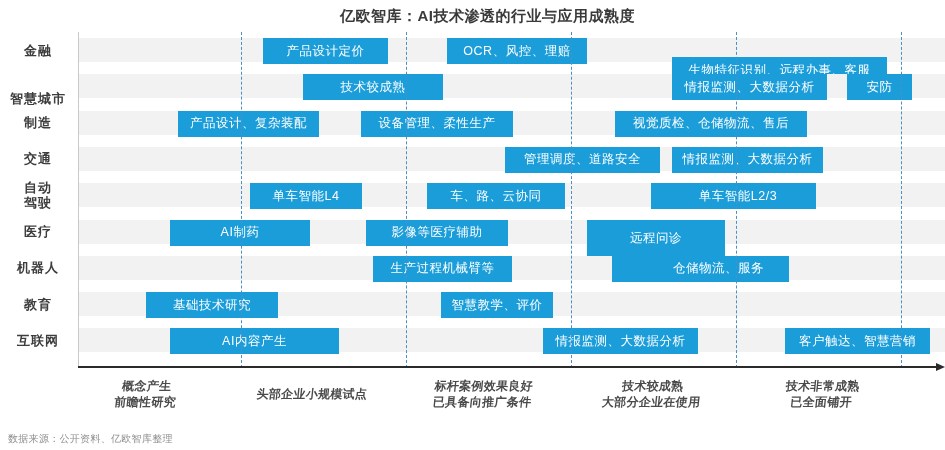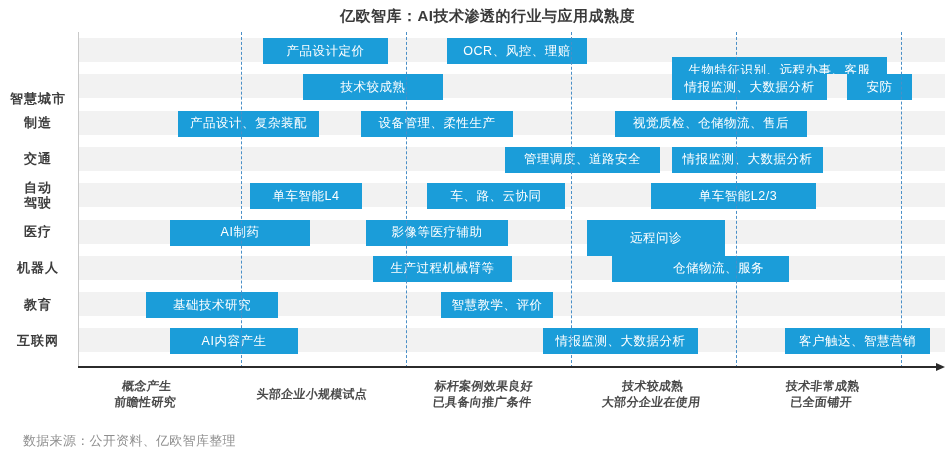--- a/index.html
+++ b/index.html
@@ -34,31 +34,32 @@
     border-left:9px solid var(--axis,#2b2b2b);
     border-top:4.5px solid transparent;border-bottom:4.5px solid transparent;
   }
   .stage-label{
     position:absolute;display:flex;align-items:center;justify-content:center;
     font-size:12px;font-weight:bold;color:var(--stage-label-text,#4a4a4a);
     white-space:pre-line;text-align:center;line-height:16px;
     transform:skewX(-6deg);letter-spacing:.3px;
   }
   #source-note{
-    position:absolute;left:8px;top:432px;font-size:13px;
-    color:var(--source-text,#8f8f8f);letter-spacing:.3px;margin-left:15px;
+    position:absolute;left:8px;top:432px;font-size:10px;
+    color:var(--source-text,#8f8f8f);letter-spacing:.3px;
   }
 </style>
 </head>
 <body style="--box-fill: #1b9dd9; --box-text: #ffffff; --row-band: #f2f2f2; --divider: #4a8fc7; --axis: #2b2b2b; --row-label-text: #3d3d3d; --stage-label-text: #4a4a4a; --title-text: #3a3a3a; --source-text: #8f8f8f;">
 
 <div id="chart-title">亿欧智库：AI技术渗透的行业与应用成熟度</div>
 
 <div id="plot">
     <div class="row-band" style="left: 79px; top: 38px; width: 866px; height: 24px;"></div>
+    <div class="row-label" style="left: 0px; top: 32px; width: 76px; height: 36px;">金融</div>
     <div class="chart-box" style="left: 263px; top: 38px; width: 125px; height: 26px;">产品设计定价</div>
     <div class="chart-box" style="left: 447px; top: 38px; width: 140px; height: 26px;">OCR、风控、理赔</div>
     <div class="chart-box" style="left: 672px; top: 38px; width: 215px; height: 26px; margin-top: 19px;">生物特征识别、远程办事、客服</div>
     <div class="row-band" style="left: 79px; top: 74.3px; width: 866px; height: 24px;"></div>
     <div class="row-label" style="left: 0px; top: 80px; width: 76px; height: 36px; font-family: Liberation Serif, serif;">智慧城市</div>
     <div class="chart-box" style="left: 303px; top: 74.3px; width: 140px; height: 26px;">技术较成熟</div>
     <div class="chart-box" style="left: 672px; top: 74.3px; width: 155px; height: 26px;">情报监测、大数据分析</div>
     <div class="chart-box" style="left: 847px; top: 74.3px; width: 65px; height: 26px;">安防</div>
     <div class="row-band" style="left: 79px; top: 110.6px; width: 866px; height: 24px;"></div>
     <div class="row-label" style="left: 0px; top: 104.6px; width: 76px; height: 36px;">制造</div>
@@ -83,21 +84,21 @@
     <div class="row-band" style="left: 79px; top: 255.8px; width: 866px; height: 24px;"></div>
     <div class="row-label" style="left: 0px; top: 249.8px; width: 76px; height: 36px;">机器人</div>
     <div class="chart-box" style="left: 373px; top: 255.8px; width: 139px; height: 26px;">生产过程机械臂等</div>
     <div class="chart-box" style="left: 612px; top: 255.8px; width: 141px; height: 26px; padding-left: 36px;">仓储物流、服务</div>
     <div class="row-band" style="left: 79px; top: 292.1px; width: 866px; height: 24px;"></div>
     <div class="row-label" style="left: 0px; top: 286.1px; width: 76px; height: 36px;">教育</div>
     <div class="chart-box" style="left: 146px; top: 292.1px; width: 132px; height: 26px;">基础技术研究</div>
     <div class="chart-box" style="left: 441px; top: 292.1px; width: 112px; height: 26px;">智慧教学、评价</div>
     <div class="row-band" style="left: 79px; top: 328.4px; width: 866px; height: 24px;"></div>
     <div class="row-label" style="left: 0px; top: 322.4px; width: 76px; height: 36px;">互联网</div>
-    <div class="chart-box" style="left: 170px; top: 328.4px; width: 128px; height: 26px;">AI内容产生</div>
+    <div class="chart-box" style="left: 170px; top: 328.4px; width: 169px; height: 26px;">AI内容产生</div>
     <div class="chart-box" style="left: 543px; top: 328.4px; width: 155px; height: 26px;">情报监测、大数据分析</div>
     <div class="chart-box" style="left: 785px; top: 328.4px; width: 145px; height: 26px;">客户触达、智慧营销</div>
     <div class="stage-divider" style="left: 241px; top: 32px; height: 336px;"></div>
     <div class="stage-divider" style="left: 406px; top: 32px; height: 336px;"></div>
     <div class="stage-divider" style="left: 571px; top: 32px; height: 336px;"></div>
     <div class="stage-divider" style="left: 736px; top: 32px; height: 336px;"></div>
     <div class="stage-divider" style="left: 901px; top: 32px; height: 336px;"></div>
     <div class="y-axis-line" style="left: 78px; top: 32px; height: 334px;"></div>
     <div class="x-axis-line" style="left: 78px; top: 366px; width: 858px;"></div>
     <div class="x-axis-arrow" style="left: 936px; top: 362.5px;"></div>

